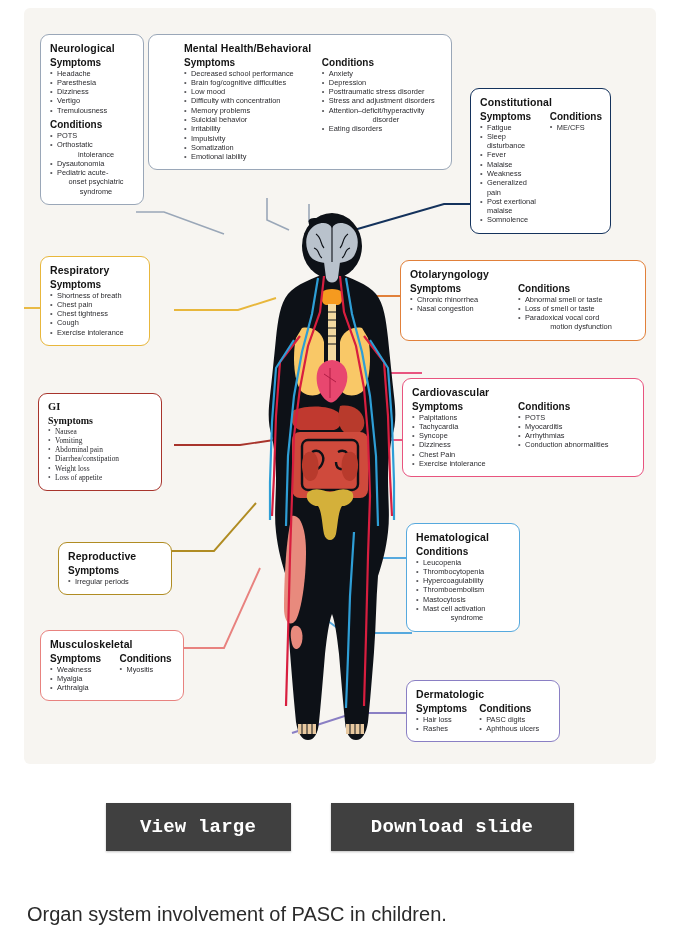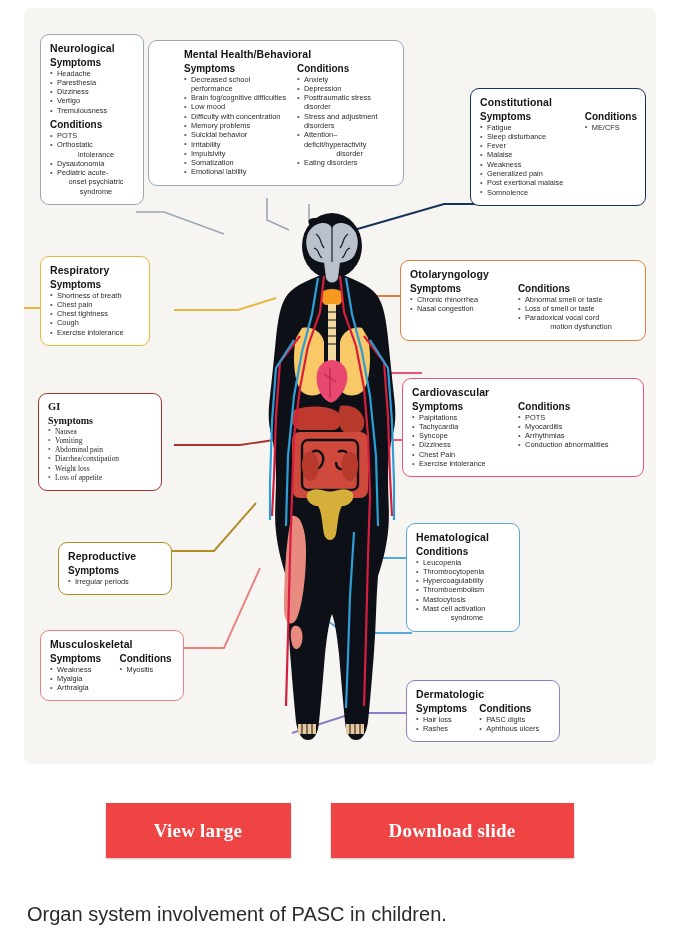--- a/index.html
+++ b/index.html
@@ -68,29 +68,29 @@
   
   #button-row {
     position: absolute;
     left: 0; top: 803px;
     width: 679px;
     display: flex;
     justify-content: center;
     gap: 40px;
   }
   .action-btn {
-    background: #ef4444;
+    background: #404040;
     color: #ffffff;
     border: none;
-    font-family: Liberation Serif, serif;
+    font-family: Liberation Mono, monospace;
     font-size: 19px;
     font-weight: bold;
     letter-spacing: .2px;
     width: 185px;
-    height: 55px;
+    height: 48px;
     cursor: pointer;
     box-shadow: 0 1px 2px rgba(0,0,0,.25);
   }
   #download-slide-button { width: 243px; }
 
   
   #figure-caption {
     position: absolute;
     left: 27px; top: 903px;
     width: 630px;
@@ -238,21 +238,21 @@
       <li>POTS</li>
       <li>Orthostatic</li>
       <li class="cont">intolerance</li>
       <li>Dysautonomia</li>
       <li>Pediatric acute-</li>
       <li class="cont">onset psychiatric</li>
       <li class="cont">syndrome</li>
     </ul>
   </div>
 
-  <div class="box" style="left:124px; top:32px; width:256px;padding-left:35px;">
+  <div class="box" style="left:124px; top:26px; width:304px;padding-left:35px;">
     <div class="box-title">Mental Health/Behavioral</div>
     <div class="cols">
       <div class="col" style="width:150px;">
         <div class="sub">Symptoms</div>
         <ul>
           <li>Decreased school performance</li>
           <li>Brain fog/cognitive difficulties</li>
           <li>Low mood</li>
           <li>Difficulty with concentration</li>
           <li>Memory problems</li>
@@ -271,21 +271,21 @@
           <li>Posttraumatic stress disorder</li>
           <li>Stress and adjustment disorders</li>
           <li>Attention–deficit/hyperactivity</li>
           <li class="cont">disorder</li>
           <li>Eating disorders</li>
         </ul>
       </div>
     </div>
   </div>
 
-  <div class="box" style="left:446px; top:80px; width:176px; border-color:#14325c; border-width:1.9px;">
+  <div class="box" style="left:446px; top:80px; width:141px; border-color:#14325c; border-width:1.9px;">
     <div class="box-title">Constitutional</div>
     <div class="cols">
       <div class="col" style="width:104px;">
         <div class="sub">Symptoms</div>
         <ul>
           <li>Fatigue</li>
           <li>Sleep disturbance</li>
           <li>Fever</li>
           <li>Malaise</li>
           <li>Weakness</li>

